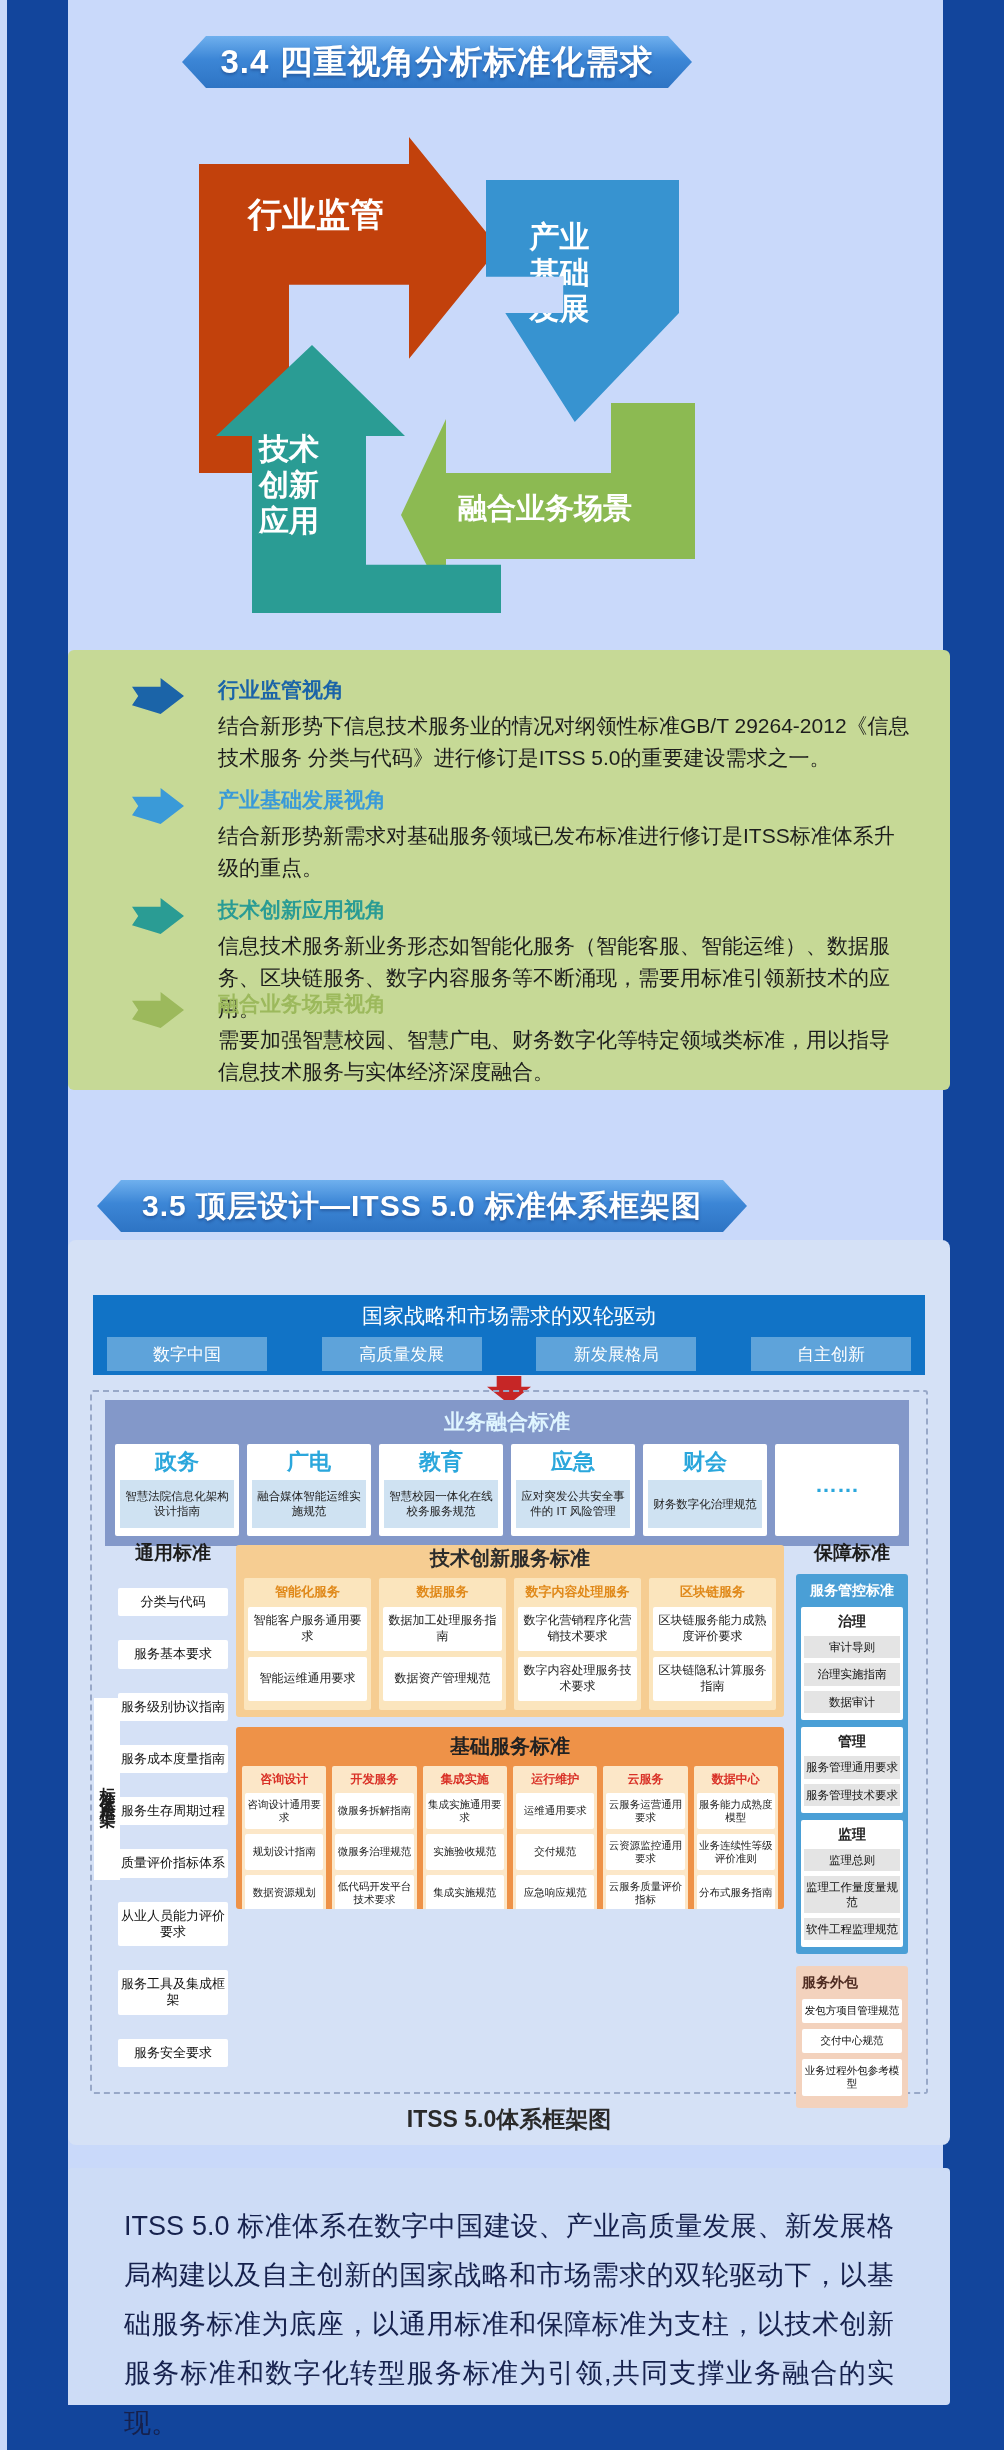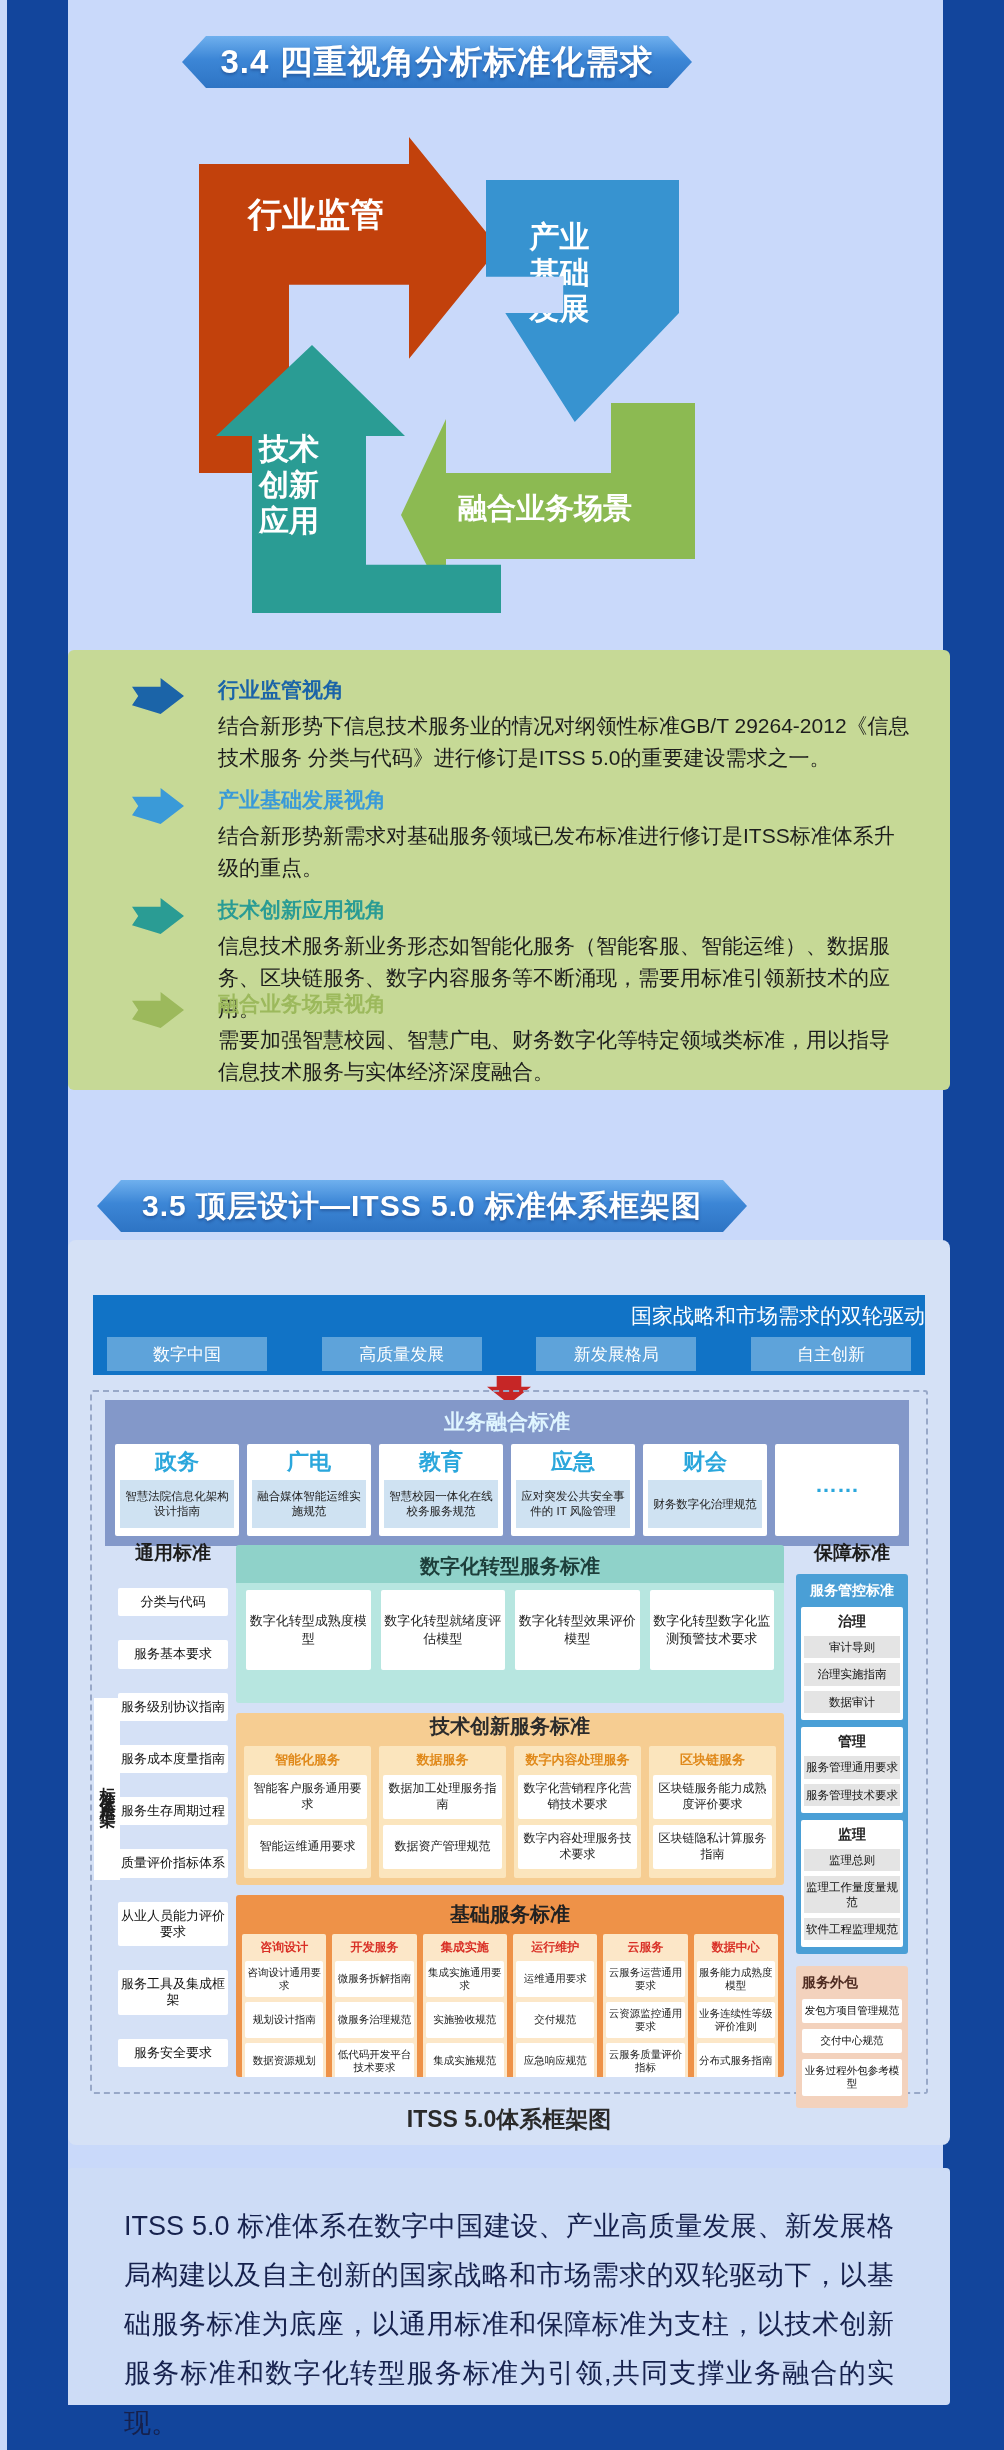--- a/index.html
+++ b/index.html
@@ -40,21 +40,21 @@
   .ptext{margin-left:86px;}
   .ptitle{font-size:21px;font-weight:bold;margin-bottom:6px;}
   .pbody{font-size:21px;line-height:1.5;color:#1c1c1c;}
   .c1{color:#1b64a8}.bg1{background:#1b64a8}
   .c2{color:#3a9ad8}.bg2{background:#3a9ad8}
   .c3{color:#2a9c94}.bg3{background:#2a9c94}
   .c4{color:#9cb95c}.bg4{background:#9cb95c}
   
   .panel{position:absolute;left:61px;top:1240px;width:882px;height:905px;background:#d5e1f6;border-radius:8px;}
   .strategy{position:absolute;left:25px;top:55px;width:832px;height:80px;background:#1173c6;}
-  .strategy .stitle{margin-top:7px;text-align:right;color:#fff;font-size:21px;}
+  .strategy .stitle{margin-top:7px;text-align:center;color:#fff;font-size:21px;}
   .pills{display:flex;justify-content:space-between;padding:7px 14px 0;}
   .pill{width:160px;height:34px;background:#5ea3da;color:#fff;font-size:17px;
         display:flex;align-items:center;justify-content:center;}
   .redarrow{position:absolute;left:419px;top:136px;width:44px;height:28px;background:#c62626;
             clip-path:polygon(22% 0,78% 0,78% 38%,100% 38%,50% 100%,0 38%,22% 38%);}
   .dashframe{position:absolute;left:22px;top:150px;width:834px;height:700px;
              border:2px dashed #98a8c8;border-radius:3px;}
   
   .fusion{position:absolute;left:37px;top:160px;width:804px;height:146px;background:#8398c9;}
   .fusion .ftitle{margin-top:8px;text-align:center;color:#dff5ff;font-size:21px;font-weight:bold;}
@@ -234,29 +234,20 @@
       <div class="gitem">服务成本度量指南</div>
       <div class="gitem">服务生存周期过程</div>
       <div class="gitem">质量评价指标体系</div>
       <div class="gitem">从业人员能力评价要求</div>
       <div class="gitem">服务工具及集成框架</div>
       <div class="gitem">服务安全要求</div>
     </div>
 
     <div class="centercol">
 
-      <div class="sec digital">
-        <div class="shead">数字化转型服务标准</div>
-        <div class="drow">
-          <div class="dbox">数字化转型成熟度模型</div>
-          <div class="dbox">数字化转型就绪度评估模型</div>
-          <div class="dbox">数字化转型效果评价模型</div>
-          <div class="dbox">数字化转型数字化监测预警技术要求</div>
-        </div>
-      </div>
 
       <div class="sec innov">
         <div class="shead">技术创新服务标准</div>
         <div class="irow">
           <div class="igroup">
             <div class="ititle">智能化服务</div>
             <div class="iitem">智能客户服务通用要求</div>
             <div class="iitem">智能运维通用要求</div>
           </div>
           <div class="igroup">

